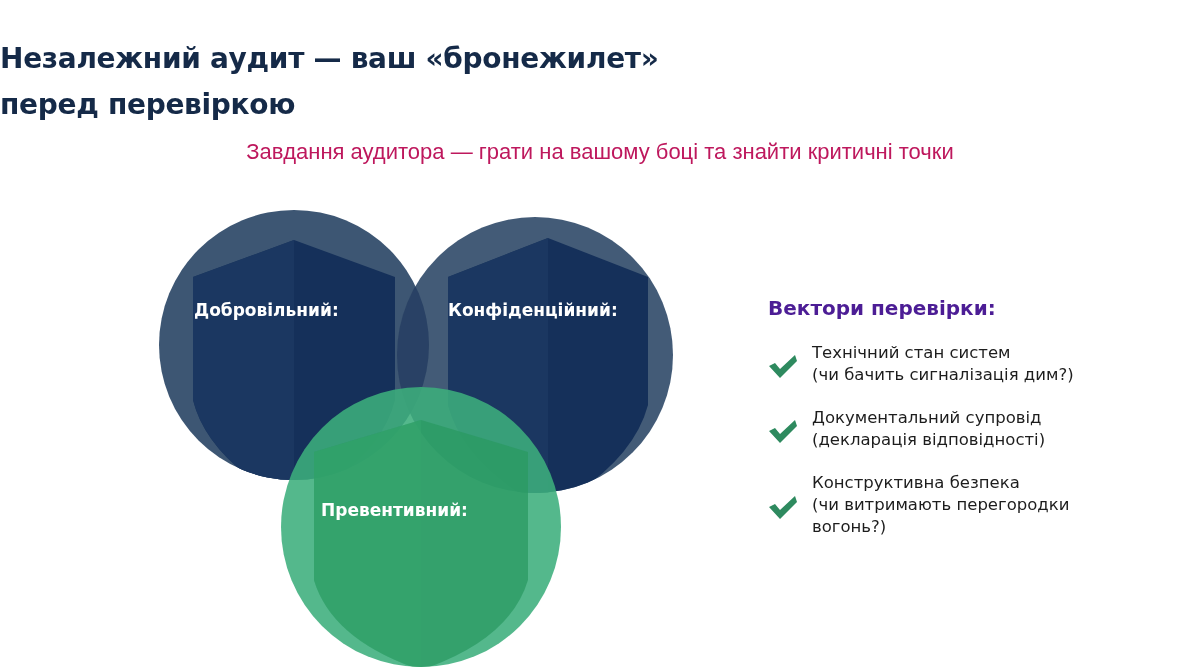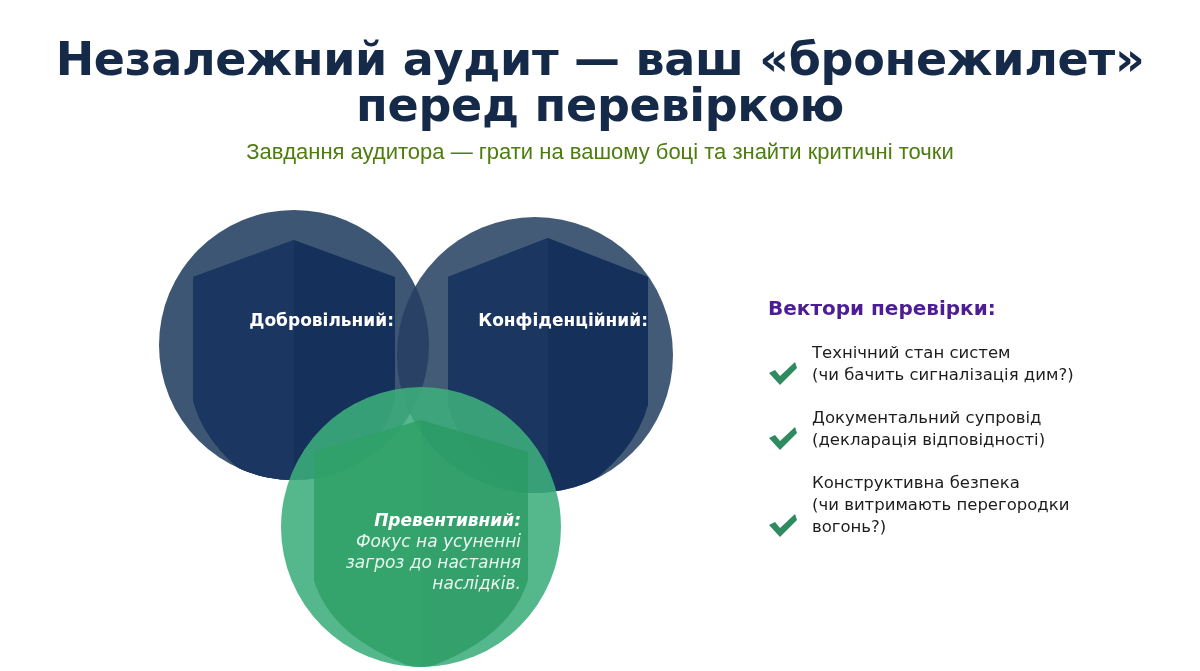--- a/index.html
+++ b/index.html
@@ -4,46 +4,46 @@
   <style>
     html, body { margin: 0; padding: 0; }
     body {
       width: 1200px; height: 671px; overflow: hidden;
       background: #ffffff;
       font-family: "DejaVu Sans", "Liberation Sans", sans-serif;
       position: relative;
     }
     .title {
       position: absolute; left: 0; top: 36px; width: 1200px;
-      text-align: center; color: #152a48;
-      font-weight: bold; font-size: 46px; line-height: 46px;
+      text-align: left; color: #152a48;
+      font-weight: bold; font-size: 28px; line-height: 46px;
       letter-spacing: -0.3px;
     }
     .subtitle {
       position: absolute; left: 0; top: 138px; width: 1200px;
-      text-align: center; color: #4d7c0f;
+      text-align: center; color: #be185d;
       font-family: "Liberation Sans", sans-serif;
       font-size: 22px; line-height: 28px;
     }
     .venn { position: absolute; left: 0; top: 0; width: 1200px; height: 671px; }
     .venn svg { position: absolute; left: 0; top: 0; }
     .circle-text {
-      position: absolute; text-align: right; color: #e6ecf3;
-      font-size: 17px; line-height: 21px; margin-top: 10px;
+      position: absolute; text-align: left; color: #e6ecf3;
+      font-size: 17px; line-height: 21px;
     }
     .circle-text .head { font-weight: bold; color: #ffffff; display: block; }
     .circle-text .body { display: block; white-space: pre-line; }
-    .green-text { color: #e9f6ef; font-style: italic; }
+    .green-text { color: #e9f6ef; }
     .vectors {
       position: absolute; left: 768px; top: 296px; width: 400px;
     }
     .vectors-title {
       font-weight: bold; font-size: 20px; color: #4c1d95; margin-bottom: 22px;
     }
-    .vector-item { display: flex; align-items: flex-end; margin-bottom: 18px; margin-top: 21px; }
+    .vector-item { display: flex; align-items: center; margin-bottom: 18px; margin-top: 21px; }
     .vector-item .check { width: 30px; height: 26px; margin-right: 14px; margin-top: 4px; flex: none; }
     .vector-item .text { font-size: 16.5px; line-height: 22px; color: #1d1d1d; white-space: pre-line; }
   </style>
 </head>
 <body>
 
 <div class="title">
   <div>Незалежний аудит — ваш «бронежилет»</div>
   <div>перед перевіркою</div>
 </div>
@@ -98,23 +98,20 @@
   <div class="circle-text" style="left:194px; top:300px; width:200px;">
     <span class="head">Добровільний:</span>
   </div>
 
   <div class="circle-text" style="left:448px; top:300px; width:200px;">
     <span class="head">Конфіденційний:</span>
   </div>
 
   <div class="circle-text green-text" style="left:321px; top:500px; width:200px;">
     <span class="head">Превентивний:</span>
-    <span class="body">Фокус на усуненні
-загроз до настання
-наслідків.</span>
   </div>
 </div>
 
 <div class="vectors">
   <div class="vectors-title">Вектори перевірки:</div>
 
   <div class="vector-item">
     <svg class="check" viewBox="0 0 30 26">
       <path d="M1 13 L7 10 L12 16 L27 2 L29 8 L12 25 Z" fill="#2e8a5f"></path>
     </svg>

